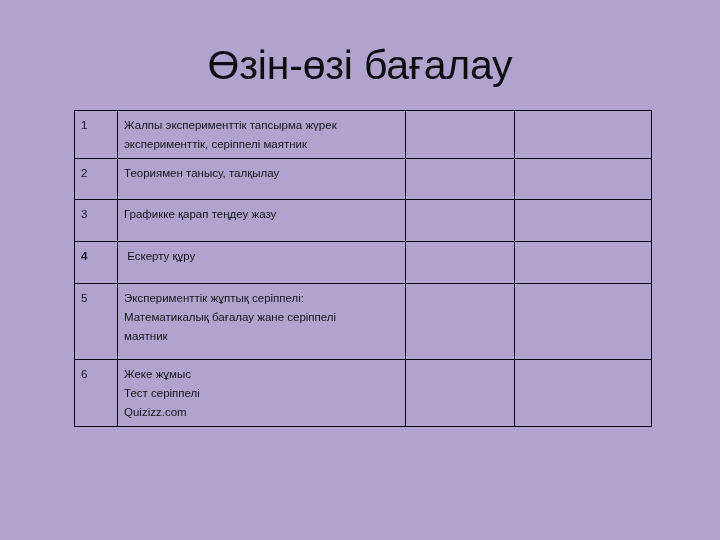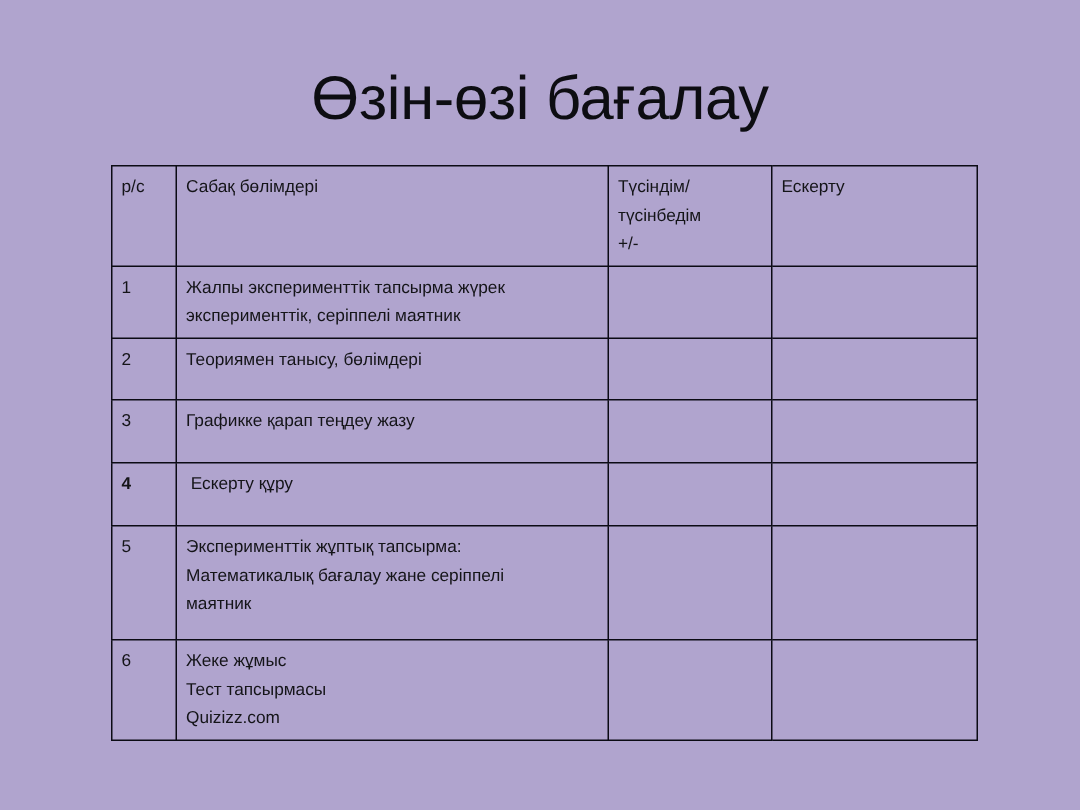--- a/index.html
+++ b/index.html
@@ -98,45 +98,35 @@
   <div class="table-wrap">
     <table class="assess">
       <colgroup>
         <col class="c-num">
         <col class="c-desc">
         <col class="c-und">
         <col class="c-note">
       </colgroup>
       <tbody>
 
-        <tr class="head-row">
-          <td class="num">р/с</td>
-          <td class="desc">Сабақ бөлімдері</td>
-          <td class="und">
-            <span class="line">Түсіндім/</span>
-            <span class="line">түсінбедім</span>
-            <span class="line">+/-</span>
-          </td>
-          <td class="note">Ескерту</td>
-        </tr>
 
         <tr class="r1">
           <td class="num">1</td>
           <td class="desc">
             <span class="line">Жалпы эксперименттік тапсырма жүрек</span>
             <span class="line">эксперименттік, серіппелі маятник</span>
           </td>
           <td class="und"></td>
           <td class="note"></td>
         </tr>
 
         <tr class="r2">
           <td class="num">2</td>
           <td class="desc">
-            <span class="line">Теориямен танысу, бөлімдері</span>
+            <span class="line">Теориямен танысу, талқылау</span>
           </td>
           <td class="und"></td>
           <td class="note"></td>
         </tr>
 
         <tr class="r3">
           <td class="num">3</td>
           <td class="desc">
             <span class="line">Графикке қарап теңдеу жазу</span>
           </td>
@@ -149,33 +139,33 @@
           <td class="desc">
             <span class="line lead-space"> Ескерту құру</span>
           </td>
           <td class="und"></td>
           <td class="note"></td>
         </tr>
 
         <tr class="r5">
           <td class="num">5</td>
           <td class="desc">
-            <span class="line">Эксперименттік жұптық тапсырма:</span>
+            <span class="line">Эксперименттік жұптық серіппелі:</span>
             <span class="line">Математикалық бағалау жане серіппелі</span>
             <span class="line">маятник</span>
           </td>
           <td class="und"></td>
           <td class="note"></td>
         </tr>
 
         <tr class="r6">
           <td class="num">6</td>
           <td class="desc">
             <span class="line">Жеке жұмыс</span>
-            <span class="line">Тест тапсырмасы</span>
+            <span class="line">Тест серіппелі</span>
             <span class="line">Quizizz.com</span>
           </td>
           <td class="und"></td>
           <td class="note"></td>
         </tr>
 
       </tbody>
     </table>
   </div>
 

